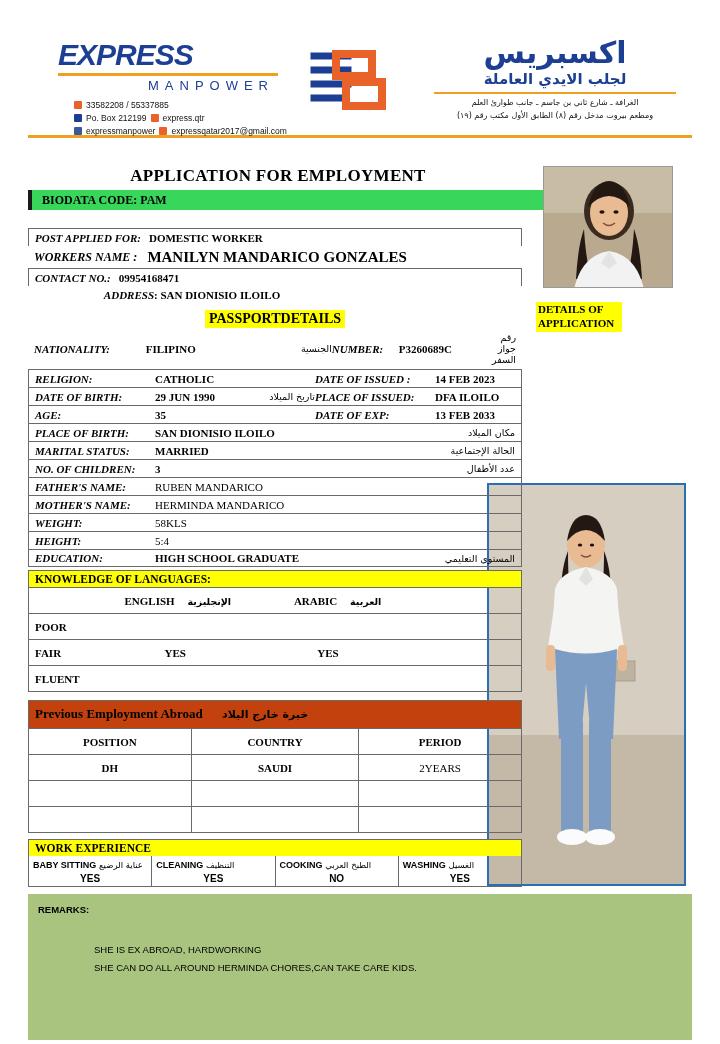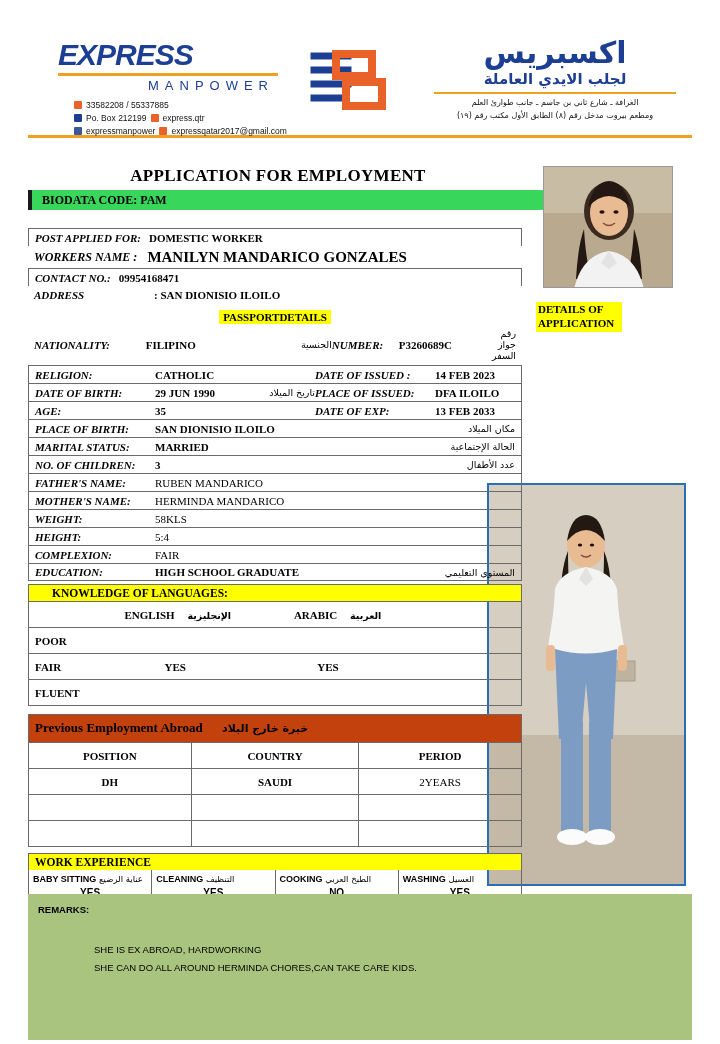--- a/index.html
+++ b/index.html
@@ -89,25 +89,25 @@
   .val.big { font-size: 15px; }
   .ar { font-family: "DejaVu Sans", sans-serif; font-size: 9.5px; direction: rtl; }
 
   .nb { border: none !important; }
 
   
   .c-lbl { width: 120px; }
   .fill { flex: 1; }
 
   .passport-title {
-    background:#ffff00; font-weight:bold; font-size:11px; padding:1px 4px; display:inline-block;
+    background:#ffff00; font-weight:bold; font-size:14px; padding:1px 4px; display:inline-block;
     font-family:"Liberation Serif",serif;
   }
 
-  .sect-bar { border:1px solid #6a6a6a; border-bottom:none; background:#ffff00; font-weight:bold; font-size:11.5px; padding:2px 23px; }
+  .sect-bar { border:1px solid #6a6a6a; border-bottom:none; background:#ffff00; font-weight:bold; font-size:11.5px; padding:2px 6px; }
 
   table.grid { border-collapse: collapse; width: 100%; }
   table.grid td { border: 1px solid #6a6a6a; padding: 2px 6px; font-size: 11px; height: 26px; }
 
   .lang-head td { font-weight: bold; font-size: 11.5px; }
 
   .prev-emp {
     background:#c2410c; border:1px solid #6a6a6a; border-bottom:none;
     padding: 5px 6px 6px 6px; font-weight:bold; font-size:13px;
   }
@@ -243,21 +243,21 @@
     <div class="row nb" style="border:none; padding-top:3px; padding-bottom:2px;">
       <span class="lbl big">WORKERS NAME :</span>
       <span class="val big" style="margin-left:10px">MANILYN MANDARICO GONZALES</span>
     </div>
 
     <div class="row">
       <span class="lbl">CONTACT NO.:</span>
       <span class="val" style="margin-left:8px">09954168471</span>
     </div>
 
-    <div class="row nb" style="border:none; padding-left:6px;">
+    <div class="row nb" style="border:none; padding-left:6px;text-align:right;">
       <span class="lbl c-lbl">ADDRESS</span>
       <span class="val">: SAN DIONISIO ILOILO</span>
     </div>
 
     <div style="text-align:center; padding: 6px 0 3px 0;">
       <span class="passport-title">PASSPORTDETAILS</span>
     </div>
 
     <div class="row nb" style="border:none;">
       <span class="lbl c-lbl">NATIONALITY:</span>
@@ -321,24 +321,20 @@
     <div class="row">
       <span class="lbl c-lbl">WEIGHT:</span>
       <span class="val fill" style="font-weight:normal">58KLS</span>
     </div>
 
     <div class="row">
       <span class="lbl c-lbl">HEIGHT:</span>
       <span class="val fill" style="font-weight:normal">5:4</span>
     </div>
 
-    <div class="row">
-      <span class="lbl c-lbl">COMPLEXION:</span>
-      <span class="val fill" style="font-weight:normal">FAIR</span>
-    </div>
 
     <div class="row" style="border-bottom:1px solid #6a6a6a;">
       <span class="lbl c-lbl">EDUCATION:</span>
       <span class="val fill">HIGH SCHOOL GRADUATE</span>
       <span class="ar">المستوى التعليمي</span>
     </div>
 
     <div class="sect-bar" style="margin-top:3px;">KNOWLEDGE OF LANGUAGES:</div>
 
     <table class="grid">

